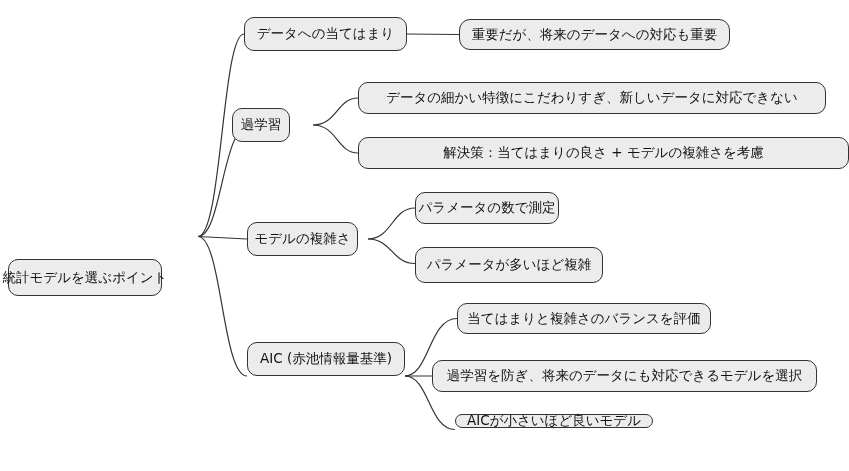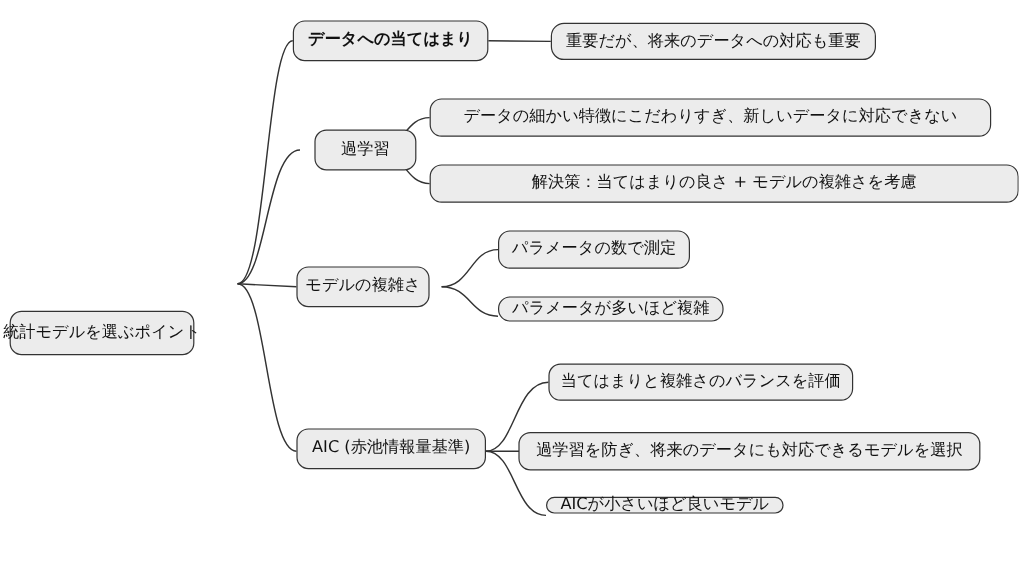--- a/index.html
+++ b/index.html
@@ -56,26 +56,26 @@
       <path d="M 198 236.5 L 247 239"></path>
       <path d="M 368 239 C 392 239, 392 208, 415 208"></path>
       <path d="M 368 239 C 392 239, 392 263.5, 415 263.5"></path>
       <path d="M 198 236.5 C 222 236.5, 222 376, 247 376"></path>
       <path d="M 405 376 C 429 376, 429 318.5, 457 318.5"></path>
       <path d="M 405 376 L 452 376"></path>
       <path d="M 405 376 C 429 376, 429 429.5, 455 429.5"></path>
     </svg>
   <div>
       <div class="node" style="left: 8px; top: 218px; width: 154px; height: 37px; margin-top: 41px;">統計モデルを選ぶポイント</div>
-      <div class="node" style="left: 244px; top: 17px; width: 163px; height: 34px; font-weight: bold;">データへの当てはまり</div>
+      <div class="node" style="left: 244px; top: 17px; width: 163px; height: 34px;">データへの当てはまり</div>
       <div class="node" style="left: 459px; top: 19px; width: 271px; height: 31px; border-radius: 11px;">重要だが、将来のデータへの対応も重要</div>
-      <div class="node" style="left: 262px; top: 108px; width: 85px; height: 34px;">過学習</div>
+      <div class="node" style="left: 232px; top: 108px; width: 58px; height: 34px;">過学習</div>
       <div class="node" style="left: 358px; top: 82px; width: 468px; height: 32px; text-align: center;">データの細かい特徴にこだわりすぎ、新しいデータに対応できない</div>
       <div class="node" style="left: 358px; top: 137px; width: 491px; height: 32px;">解決策：当てはまりの良さ + モデルの複雑さを考慮</div>
       <div class="node" style="left: 247px; top: 222px; width: 111px; height: 34px;">モデルの複雑さ</div>
-      <div class="node" style="left: 415px; top: 192px; width: 160px; height: 32px;">パラメータの数で測定</div>
-      <div class="node" style="left: 415px; top: 247px; width: 188px; height: 21px; text-align: center;">パラメータが多いほど複雑</div>
-      <div class="node" style="left: 247px; top: 357px; width: 158px; height: 34px;">AIC (赤池情報量基準)</div>
+      <div class="node" style="left: 415px; top: 192px; width: 144px; height: 32px;">パラメータの数で測定</div>
+      <div class="node" style="left: 415px; top: 247px; width: 188px; height: 36px; text-align: center;">パラメータが多いほど複雑</div>
+      <div class="node" style="left: 247px; top: 342px; width: 158px; height: 34px;">AIC (赤池情報量基準)</div>
       <div class="node" style="left: 457px; top: 303px; width: 254px; height: 31px;">当てはまりと複雑さのバランスを評価</div>
       <div class="node" style="left: 432px; top: 360px; width: 385px; height: 32px;">過学習を防ぎ、将来のデータにも対応できるモデルを選択</div>
       <div class="node" style="left: 455px; top: 414px; width: 198px; height: 14px;">AICが小さいほど良いモデル</div>
     </div>
 </div>
 
 </body></html>

